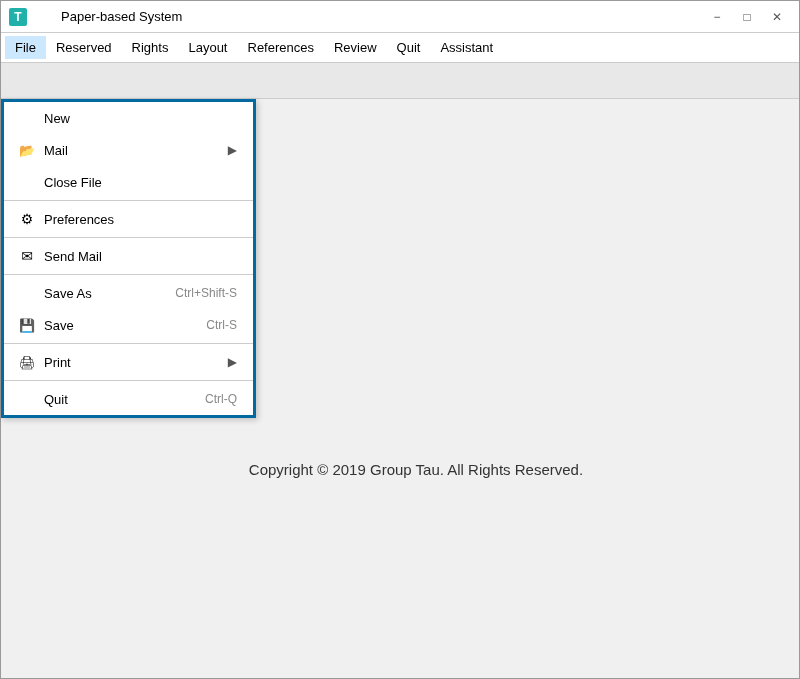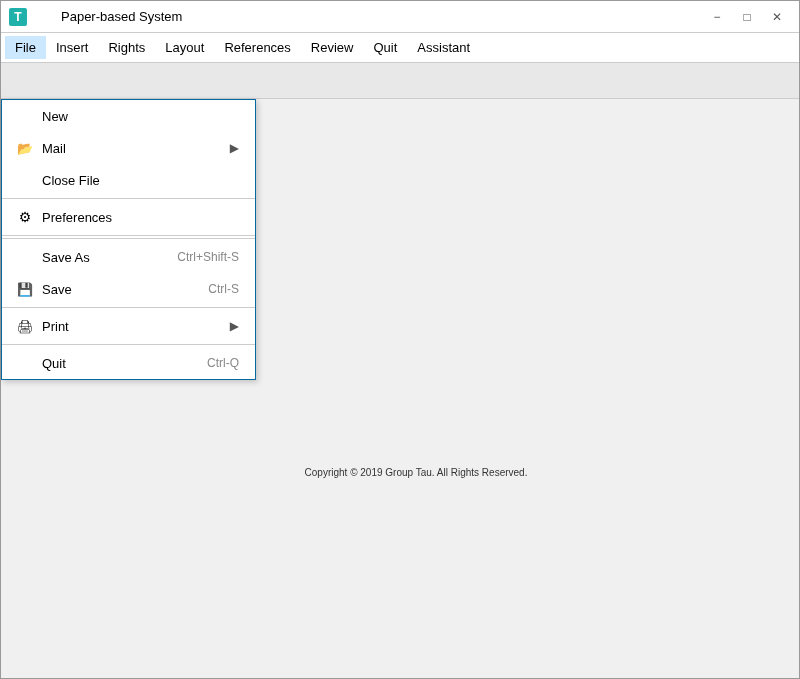--- a/index.html
+++ b/index.html
@@ -108,21 +108,21 @@
       background: #f0f0f0;
       position: relative;
     }
 
     .dropdown-menu {
       position: absolute;
       top: 0px;
       left: 0px;
       width: 255px;
       background: #ffffff;
-      border: 1px solid #0369a1;
+      border: 3px solid #0369a1;
       box-shadow: 2px 2px 6px rgba(0,0,0,0.2);
       z-index: 100;
     }
 
     .dropdown-item {
       display: flex;
       align-items: center;
       padding: 6px 16px 6px 12px;
       cursor: pointer;
       font-size: 13px;
@@ -160,21 +160,21 @@
       background: #ccc;
       margin: 2px 0;
     }
 
     .copyright {
       position: absolute;
       bottom: 200px;
       left: 0;
       right: 0;
       text-align: center;
-      font-size: 10px;
+      font-size: 15px;
       color: #333;
       padding-left: 32px;
     }
 
     
     .icon-gear::before { content: '⚙'; }
     .icon-mail::before { content: '✉'; }
     .icon-save::before { content: '💾'; font-size: 13px; }
     .icon-print::before { content: '🖨'; font-size: 13px; }
     .icon-open::before { content: '📂'; font-size: 13px; }
@@ -194,21 +194,21 @@
       <button class="title-bar-btn">□</button>
       <button class="title-bar-btn close">✕</button>
     </div>
   </div>
 
   <div class="menu-bar">
     <div class="menu-item active">
       <span>File</span>
     </div>
     <div class="menu-item">
-      <span>Insert</span>
+      <span>Reserved</span>
     </div>
     <div class="menu-item">
       <span>Rights</span>
     </div>
     <div class="menu-item">
       <span>Layout</span>
     </div>
     <div class="menu-item">
       <span>References</span>
     </div>
@@ -247,20 +247,24 @@
 
       <div class="dropdown-separator"></div>
 
       <div class="dropdown-item">
         <span class="icon icon-gear"></span>
         <span class="label">Preferences</span>
       </div>
 
       <div class="dropdown-separator"></div>
 
+      <div class="dropdown-item">
+        <span class="icon icon-mail"></span>
+        <span class="label">Send Mail</span>
+      </div>
 
       <div class="dropdown-separator"></div>
 
       <div class="dropdown-item">
         <span class="icon"></span>
         <span class="label">Save As</span>
         <span class="shortcut">Ctrl+Shift-S</span>
       </div>
 
       <div class="dropdown-item">

